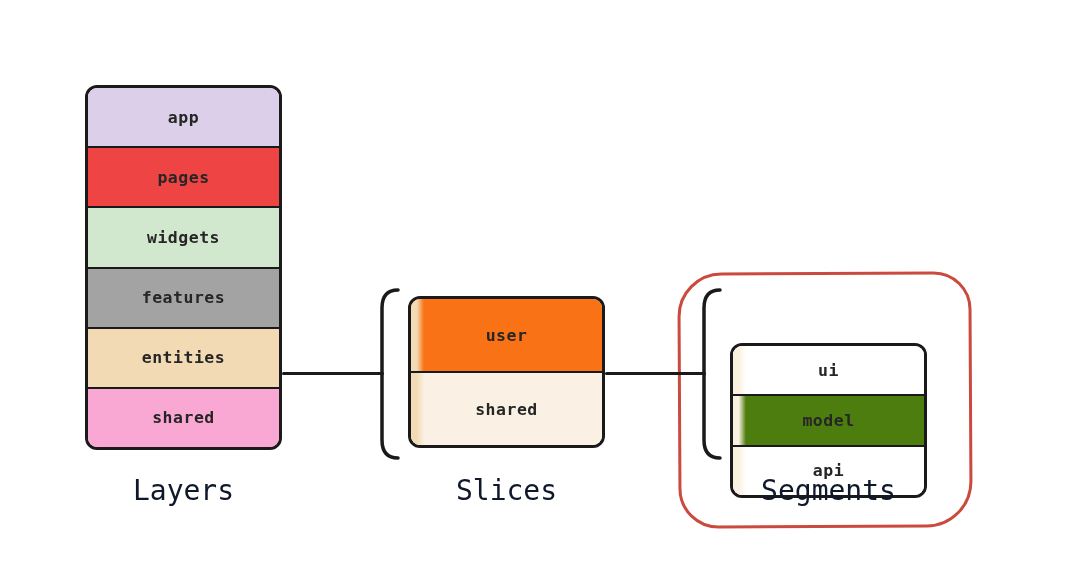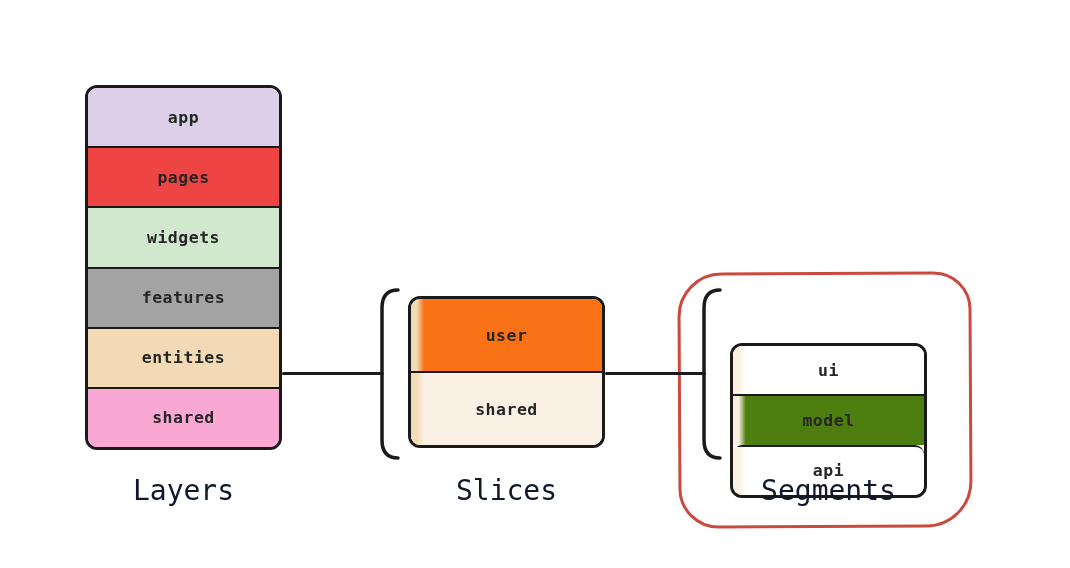--- a/index.html
+++ b/index.html
@@ -148,21 +148,21 @@
 
   <div class="stack" id="segments-stack">
     <div class="row" style="background-color: rgb(255, 255, 255);">
       <span class="accent-strip" style="background-color: rgb(250, 241, 225);"></span>
       <span class="row-label">ui</span>
     </div>
     <div class="row" style="background-color: #4d7c0f;">
       <span class="accent-strip" style="background-color: rgb(250, 241, 225);"></span>
       <span class="row-label">model</span>
     </div>
-    <div class="row" style="background-color: rgb(255, 255, 255); border-radius: 9px;">
+    <div class="row" style="background-color: rgb(255, 255, 255);">
       <span class="accent-strip" style="background-color: rgb(250, 241, 225);"></span>
       <span class="row-label">api</span>
     </div>
   </div>
 
   <div class="col-label" id="layers-label">Layers</div>
   <div class="col-label" id="segments-label">Segments</div>
   <div class="col-label" id="slices-label">Slices</div>
 
 </div>

